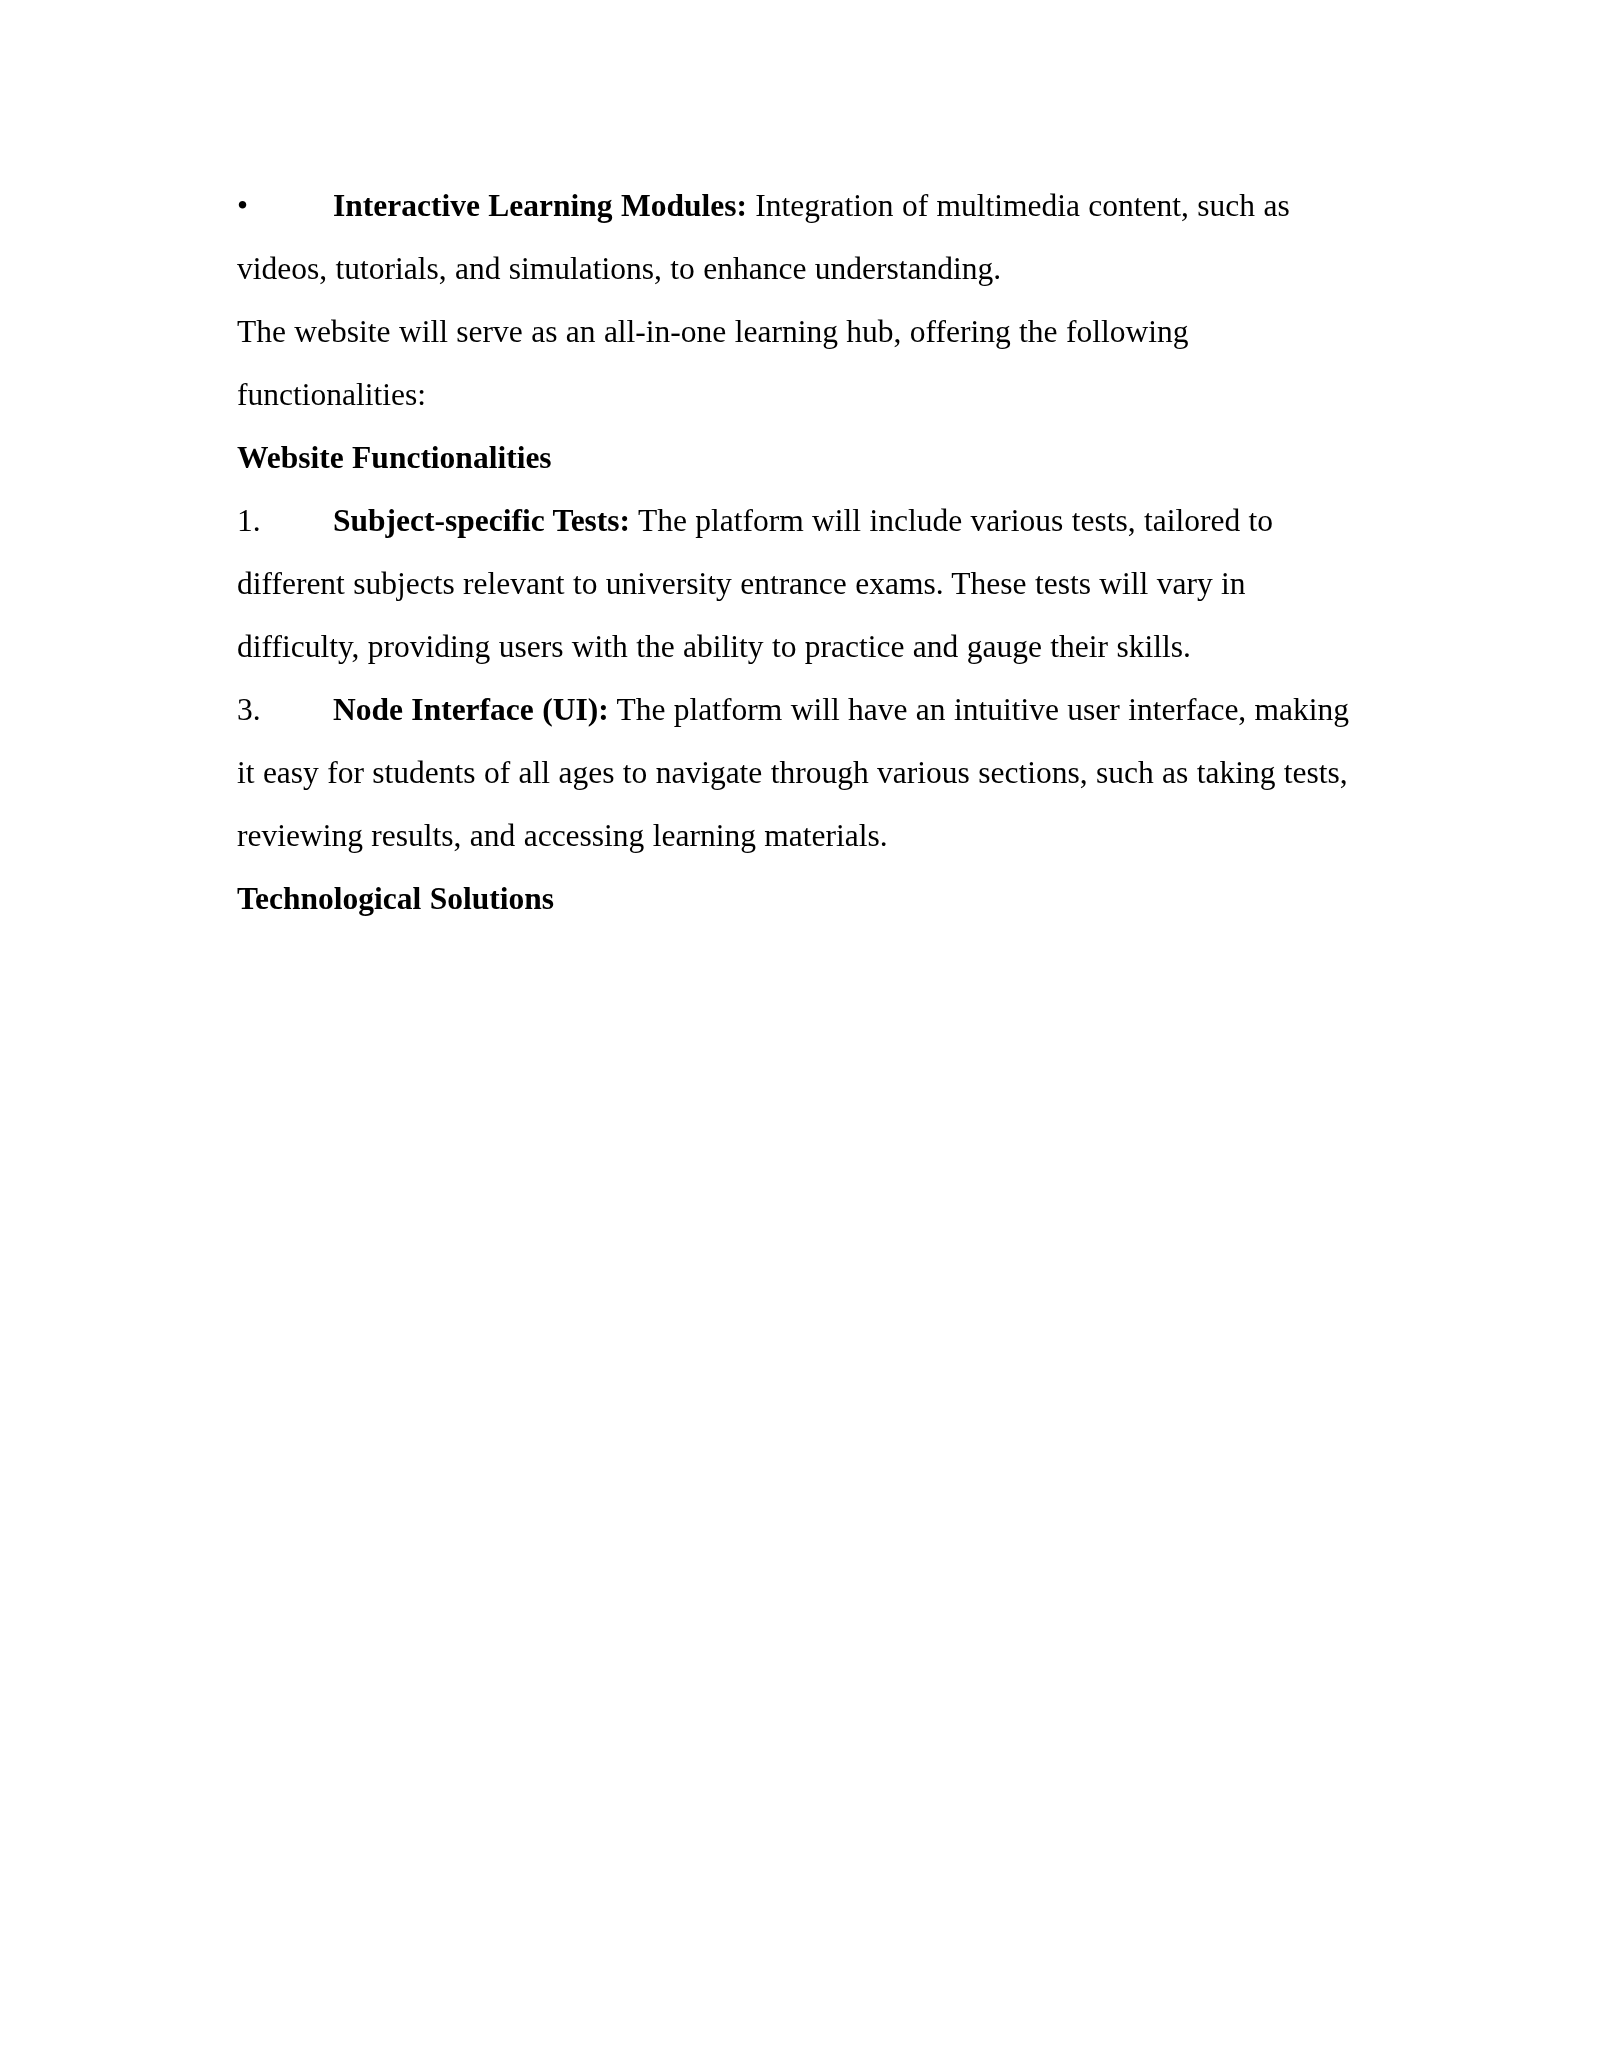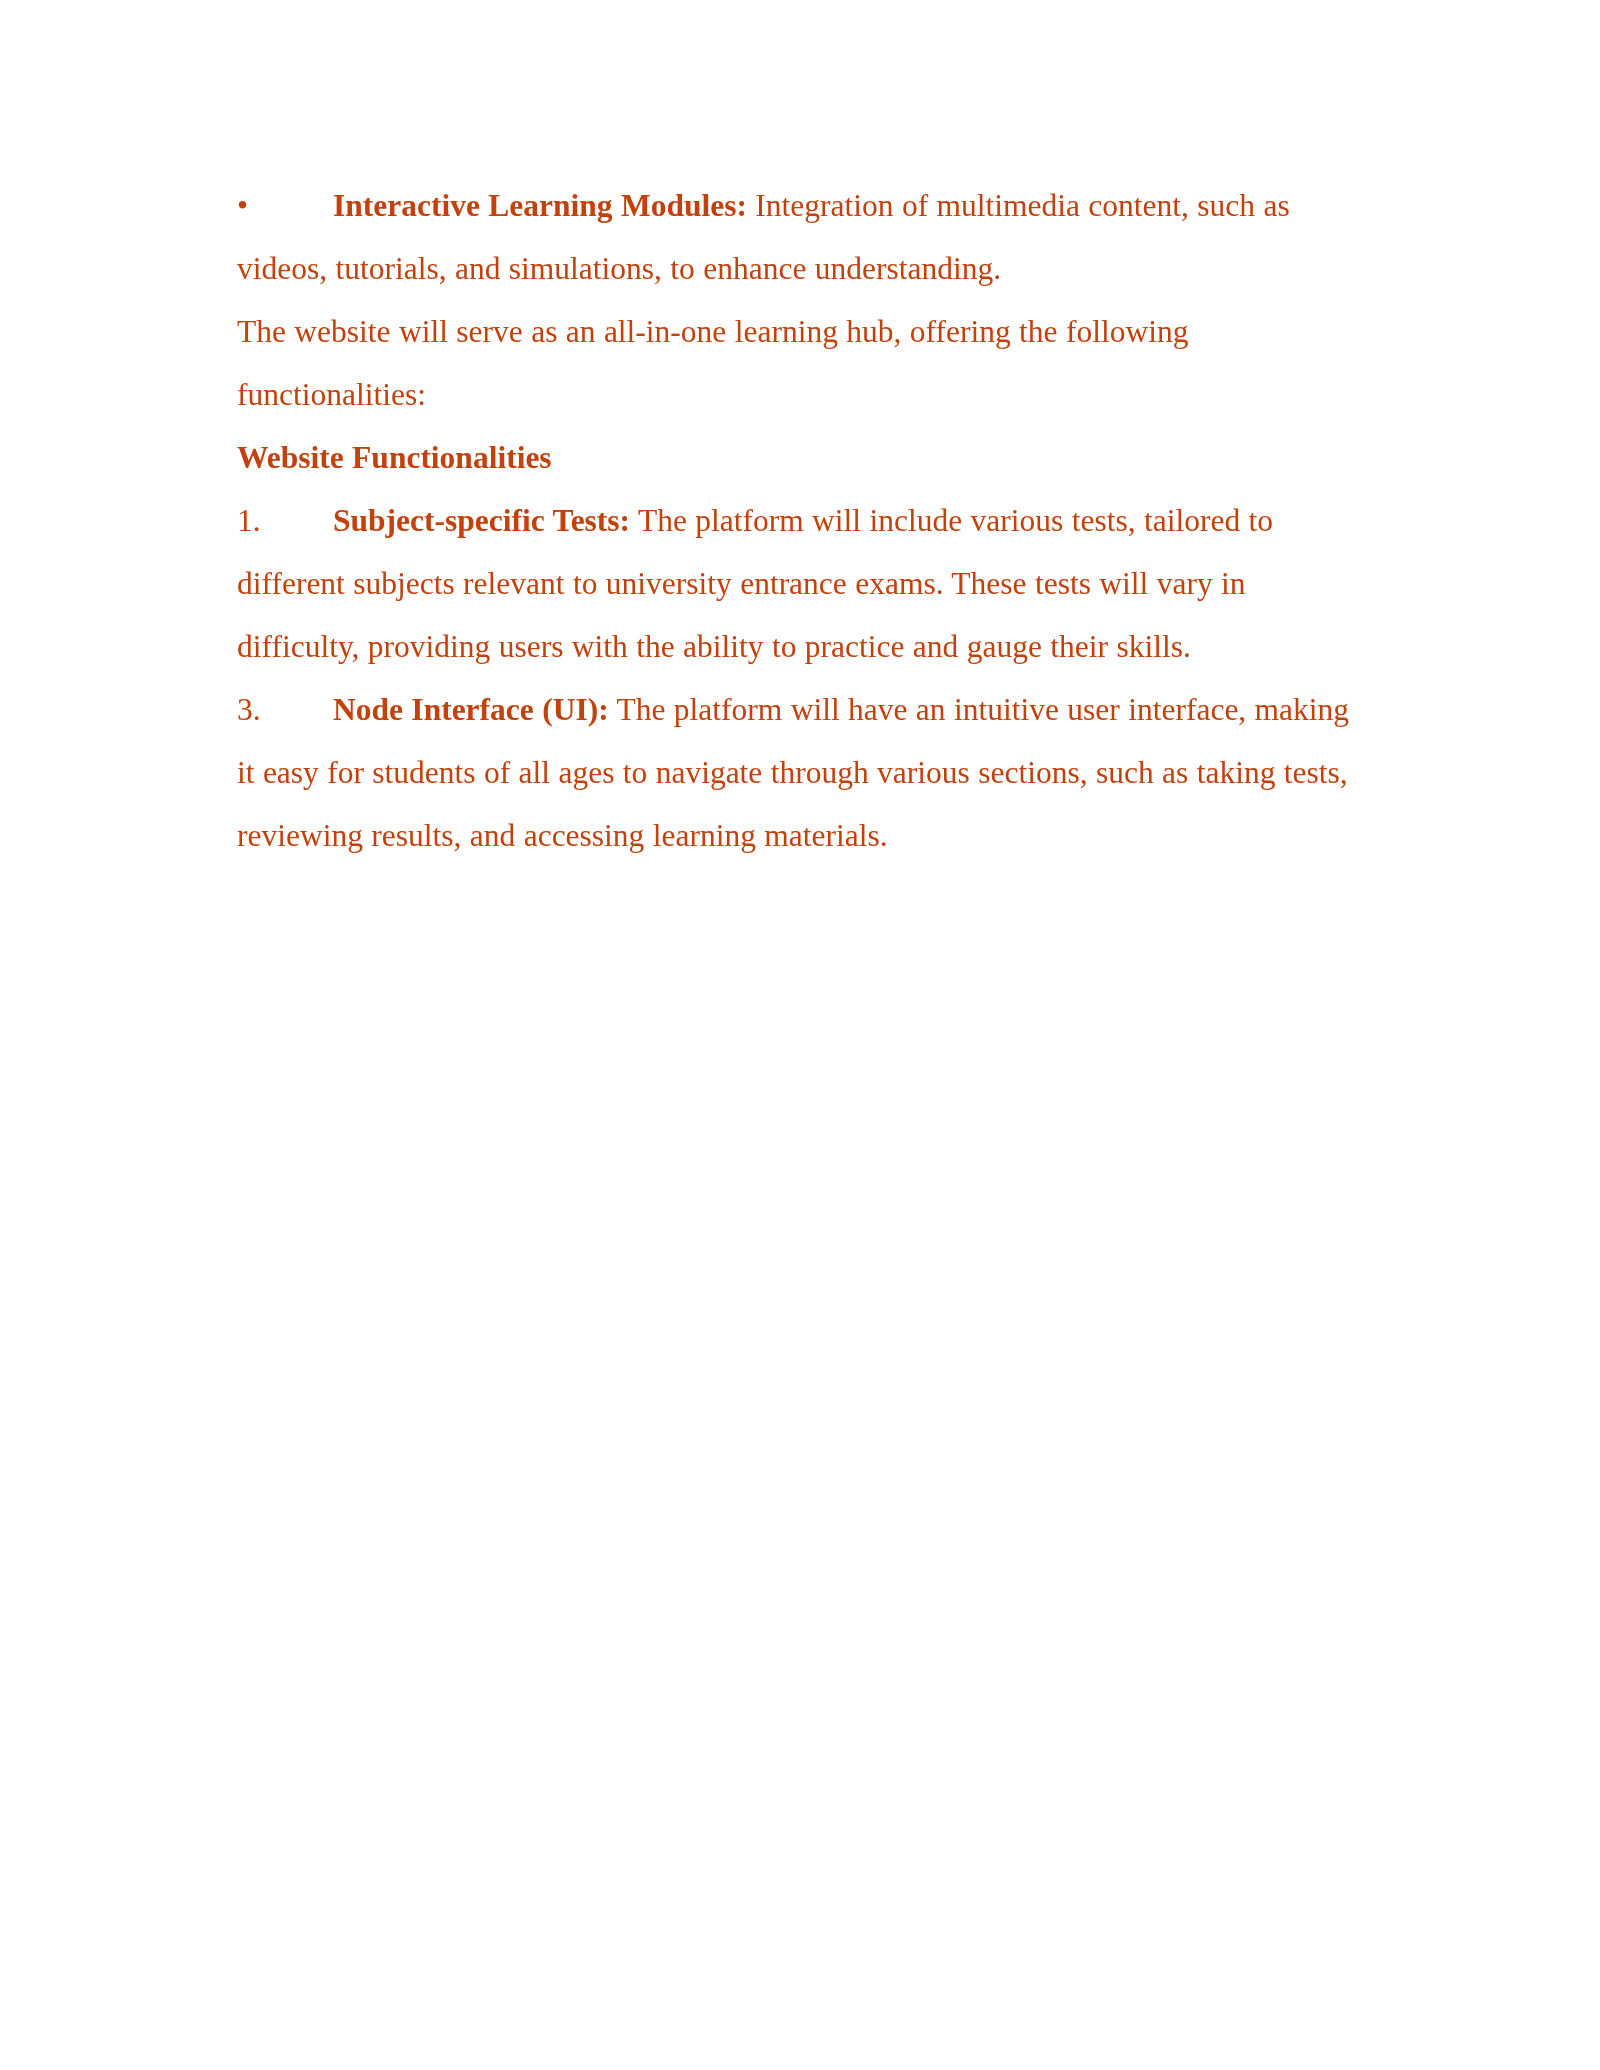--- a/index.html
+++ b/index.html
@@ -32,21 +32,22 @@
     display: inline-block;
     width: 96px;
     vertical-align: baseline;
   }
   .marker.bullet-m { font-size: 31.5px; }
   b.item-label { font-weight: bold; }
 </style>
 </head>
 <body>
 
-<div class="page" style="background: rgb(255, 255, 255); color: #c2410c;">
+<div class="page" style="background: rgb(255, 255, 255); color: #000000;">
   <div class="doc-body">
       <p class="para bullet"><span class="marker bullet-m">•</span><b class="item-label">Interactive Learning Modules:</b> <span>Integration of multimedia content, such as videos, tutorials, and simulations, to enhance understanding.</span></p>
       <p class="para plain">The website will serve as an all-in-one learning hub, offering the following functionalities:</p>
       <p class="para heading">Website Functionalities</p>
       <p class="para number"><span class="marker">1.</span><b class="item-label">Subject-specific Tests:</b> <span>The platform will include various tests, tailored to different subjects relevant to university entrance exams. These tests will vary in difficulty, providing users with the ability to practice and gauge their skills.</span></p>
       <p class="para number"><span class="marker">3.</span><b class="item-label">Node Interface (UI):</b> <span>The platform will have an intuitive user interface, making it easy for students of all ages to navigate through various sections, such as taking tests, reviewing results, and accessing learning materials.</span></p>
+      <p class="para heading">Technological Solutions</p>
     </div>
 </div>
 
 </body></html>

